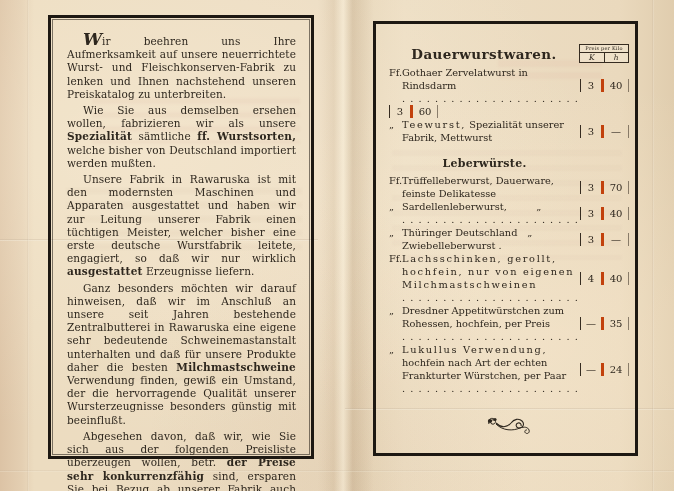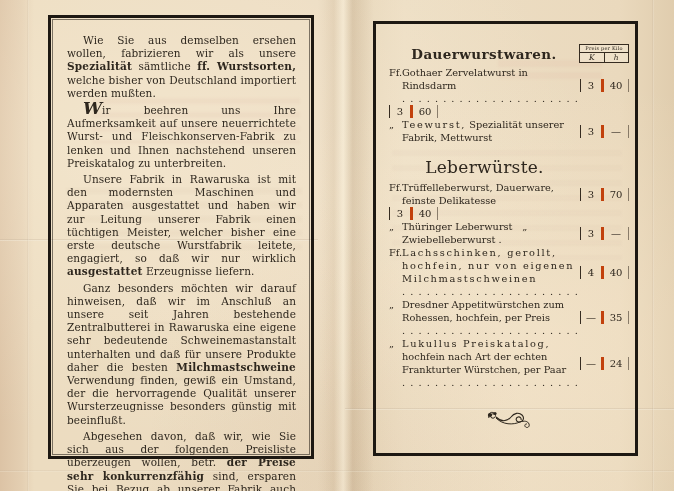--- a/index.html
+++ b/index.html
@@ -61,21 +61,21 @@
     border-right:1px solid rgba(54,44,33,.55);display:flex;
     align-items:flex-end;justify-content:center;font-size:10px;line-height:13px;}
   .headrow{align-items:center;margin-bottom:3px;}
   .head-title{flex:1;text-align:center;font-weight:bold;font-size:13.5px;letter-spacing:.4px;}
   .phead{width:50px;box-sizing:border-box;border:1px solid #362c21;background:rgba(255,250,238,.25);}
   .ph-title{font-size:5px;text-align:center;line-height:7px;border-bottom:1px solid #362c21;
     letter-spacing:.2px;white-space:nowrap;overflow:hidden;}
   .ph-cols{display:flex;}
   .ph-k,.ph-h{width:50%;text-align:center;font-size:7.5px;font-style:italic;line-height:9px;}
   .ph-k{border-right:1px solid #362c21;}
-  .sec .plabel-title{flex:1;text-align:center;font-weight:normal;font-size:17px;
+  .sec .plabel-title{flex:1;text-align:center;font-weight:bold;font-size:11px;
     padding:13px 0 4px 0;letter-spacing:.3px;}
   .sec .kcell,.sec .hcell{font-size:0;}
   
   .ornament{text-align:center;margin-top:19px;}
 </style>
 </head>
 <body>
 
 <div class="gutter"></div>
 <div class="crease-h" style="top:239px;width:318px;"></div>
@@ -87,22 +87,22 @@
 <div class="ghost g2"></div>
 <div class="ghost g3"></div>
 <div class="ghost g4"></div>
 <div class="ghost g5"></div>
 
 <div class="frame frame-left"></div>
 <div class="frame frame-right"></div>
 
 <div class="left-content">
   <div id="left-paras">
+      <p class="para"><span class="dropcap">W</span><span>ir beehren uns Ihre Aufmerksamkeit auf unsere neuerrichtete Wurst- und Fleischkonserven-Fabrik zu lenken und Ihnen nachstehend unseren Preiskatalog zu unterbreiten.</span></p>
       <p class="para"><span>Wie Sie aus demselben ersehen wollen, fabrizieren wir als unsere </span><b>Spezialität</b><span> sämtliche </span><b>ff. Wurstsorten,</b><span> welche bisher von Deutschland importiert werden mußten.</span></p>
-      <p class="para"><span class="dropcap">W</span><span>ir beehren uns Ihre Aufmerksamkeit auf unsere neuerrichtete Wurst- und Fleischkonserven-Fabrik zu lenken und Ihnen nachstehend unseren Preiskatalog zu unterbreiten.</span></p>
       <p class="para"><span>Unsere Fabrik in Rawaruska ist mit den modernsten Maschinen und Apparaten ausgestattet und haben wir zur Leitung unserer Fabrik einen tüchtigen Meister, welcher bisher eine erste deutsche Wurstfabrik leitete, engagiert, so daß wir nur wirklich </span><b>ausgestattet</b><span> Erzeugnisse liefern.</span></p>
       <p class="para"><span>Ganz besonders möchten wir darauf hinweisen, daß wir im Anschluß an unsere seit Jahren bestehende Zentralbutterei in Rawaruska eine eigene sehr bedeutende Schweinemastanstalt unterhalten und daß für unsere Produkte daher die besten </span><b>Milchmastschweine</b><span> Verwendung finden, gewiß ein Umstand, der die hervorragende Qualität unserer Wursterzeugnisse besonders günstig mit beeinflußt.</span></p>
       <p class="para"><span>Abgesehen davon, daß wir, wie Sie sich aus der folgenden Preisliste überzeugen wollen, betr. </span><b>der Preise sehr konkurrenzfähig</b><span> sind, ersparen Sie bei Bezug ab unserer Fabrik auch noch den nicht unbeträchtlichen Zoll sowie die mit der ganzen Zollmanipulation verknüpften Umständlichkeiten und Zeitverluste.</span></p>
     </div>
 
 </div>
 
 <div class="right-content">
   <div class="pricelist" id="pricelist">
     <div class="prow headrow">
@@ -134,44 +134,45 @@
           <div class="plabel-title">Leberwürste.</div>
           <div class="kcell"></div>
           <div class="hcell"></div>
         </div>
         <div class="prow">
           <div class="plabel"><span class="pfx">Ff.</span><span>Trüffelleberwurst, Dauerware, feinste Delikatesse</span></div>
           <div class="kcell">3</div>
           <div class="hcell">70</div>
         </div>
         <div class="prow">
+          <div class="plabel dots"><span class="pfx">„</span><span>Sardellenleberwurst,   „</span></div>
           <div class="kcell">3</div>
           <div class="hcell">40</div>
         </div>
         <div class="prow">
-          <div class="plabel"><span class="pfx">„</span><span>Thüringer Leberwurst  „  Zwiebelleberwurst .</span></div>
+          <div class="plabel"><span class="pfx">„</span><span>Thüringer Deutschland  „  Zwiebelleberwurst .</span></div>
           <div class="kcell">3</div>
           <div class="hcell">—</div>
         </div>
         <div class="prow sec">
           <div class="kcell"></div>
           <div class="hcell"></div>
         </div>
         <div class="prow">
           <div class="plabel dots"><span class="pfx">Ff.</span><span class="ls">Lachsschinken, gerollt, hochfein, nur von eigenen Milchmastschweinen</span></div>
           <div class="kcell">4</div>
           <div class="hcell">40</div>
         </div>
         <div class="prow">
           <div class="plabel dots"><span class="pfx">„</span><span>Dresdner Appetitwürstchen zum Rohessen, hochfein, per Preis</span></div>
           <div class="kcell">—</div>
           <div class="hcell">35</div>
         </div>
         <div class="prow">
-          <div class="plabel dots"><span class="pfx">„</span><span class="ls">Lukullus Preiskatalog,</span><span> hochfein nach Art der echten Frankturter Würstchen, per Paar</span></div>
+          <div class="plabel dots"><span class="pfx">„</span><span class="ls">Lukullus Verwendung,</span><span> hochfein nach Art der echten Frankturter Würstchen, per Paar</span></div>
           <div class="kcell">—</div>
           <div class="hcell">24</div>
         </div>
       </div>
   </div>
 
   <div class="ornament">
     <svg width="52" height="22" viewBox="0 0 52 22" fill="none">
       <path d="M6 10 C4 6,8 3,11 5 C14 7,12 11,9 10 C6 9,8 5,11 6" stroke="#2e271e" stroke-width="1" fill="none"></path>
       <circle cx="7" cy="7" r="2.1" fill="#2e271e"></circle>

